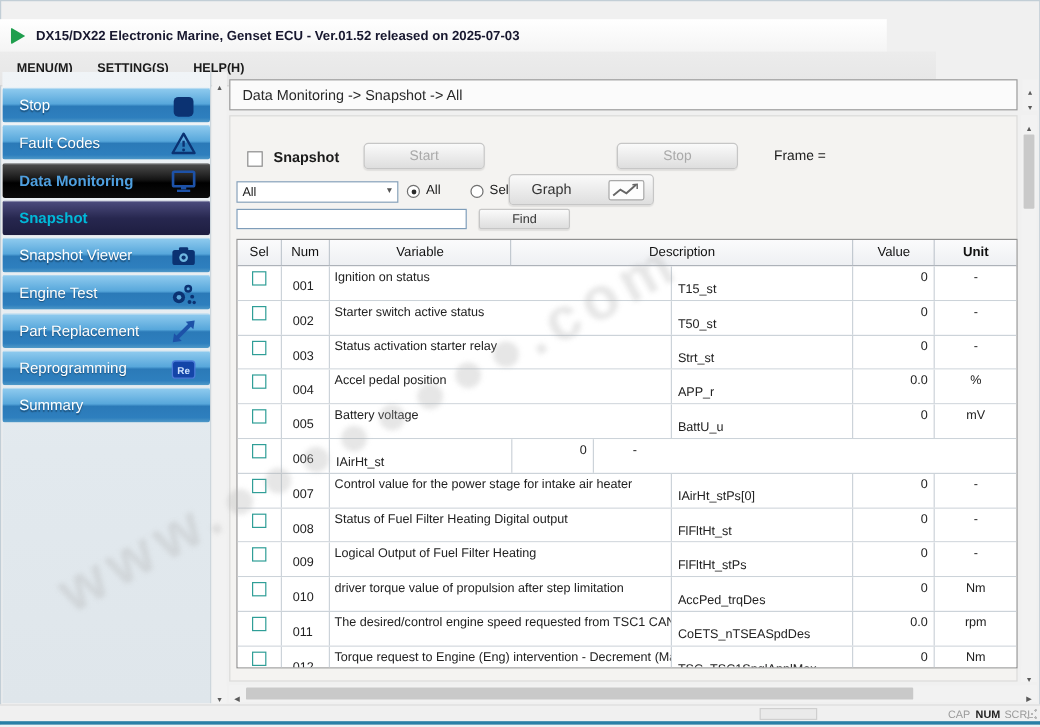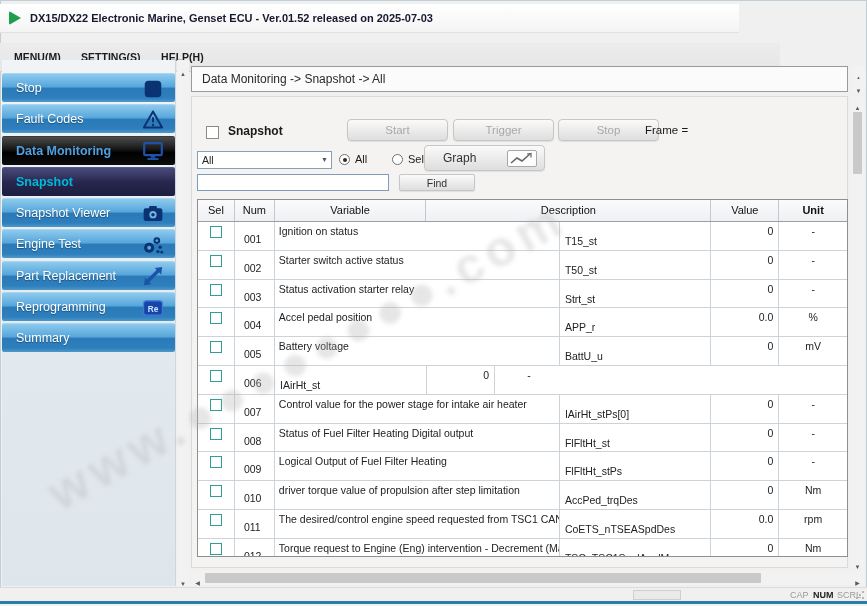--- a/index.html
+++ b/index.html
@@ -3,21 +3,21 @@
 <meta charset="utf-8">
 <style>
   * { margin:0; padding:0; box-sizing:border-box; }
   html,body { background:#ddd; }
   body { font-family:"Liberation Sans", sans-serif; }
   .window {
     position:relative; width:867px; height:606px; background:#f0f0f0;
     overflow:hidden; box-shadow: inset 0 0 0 1px #c2ced6;
   }
   
-  .titlebar { position:absolute; left:0; top:4px; width:739px; height:29px;
+  .titlebar { position:absolute; left:0; top:16px; width:739px; height:29px;
     background:linear-gradient(#ffffff,#f4f4f4); border-bottom:1px solid #e2e2e2; }
   .app-icon { position:absolute; left:9px; top:7px; width:0; height:0;
     border-left:12px solid #1f9e4d; border-top:7px solid transparent; border-bottom:7px solid transparent;
     border-radius:2px; }
   .title-text { position:absolute; left:30px; top:0; line-height:29px;
     font-size:11px; font-weight:700; color:#17172e; }
   
   .menubar { position:absolute; left:0; top:43px; width:780px; height:29px;
     background:linear-gradient(#ececec,#e6e6e6); border-bottom:1px solid #d2d2d2; }
   .menu-grip { position:absolute; left:4px; top:35px; height:17px; width:0;
@@ -48,21 +48,21 @@
     background:#fbfbfb; border:1px solid #9a9a9a; }
   .breadcrumb-text { padding-left:10px; line-height:24px; font-size:12px; color:#2a2a2a; }
   .content-panel { position:absolute; left:191px; top:96px; width:657px; height:472px;
     background:#f4f3f1; border:1px solid #dadada; }
   
   .cb { display:inline-block; width:13px; height:13px; background:#fff; border:1px solid #8a8a8a; }
   .label { position:absolute; color:#1a1a1a; }
   .btn { position:absolute; border:1px solid #c6c6c6; border-radius:4px;
     background:linear-gradient(#fafafa,#dedede); text-align:center; font-size:11.5px;
     color:#333; box-shadow:0 1px 1px rgba(0,0,0,.08); cursor:pointer; }
-  .btn.disabled { color:#a9a9a9;margin-left:44px; }
+  .btn.disabled { color:#a9a9a9; }
   .combo { position:absolute; background:#fff; border:1px solid #86a0b8; font-size:10.5px; color:#222; }
   .combo .chev { position:absolute; right:3px; top:4px; font-size:7px; color:#555; }
   .combo .combo-val { position:absolute; left:4px; top:2px; }
   .radio { position:absolute; width:11px; height:11px; border:1px solid #707070; border-radius:50%; background:#fff; }
   .radio .dot { position:absolute; left:2.5px; top:2.5px; width:4px; height:4px; border-radius:50%; background:#2b2b2b; }
   .input { position:absolute; background:#fff; border:1px solid #7f9db9; }
   .chart-ic { position:absolute; right:7px; top:4px; width:30px; height:17px;
     background:#fdfdfd; border:1px solid #a8a8a8; border-radius:2px; }
   
   .tbl { position:absolute; left:197px; top:199px; width:651px; height:358px;
@@ -197,21 +197,20 @@
     <div class="breadcrumb-text">Data Monitoring -&gt; Snapshot -&gt; All</div>
   </div>
   <div class="sb-btn" style="left:852px; top:66px; width:13px; height:13px;"><span>▲</span></div>
   <div class="sb-btn" style="left:852px; top:79px; width:13px; height:13px;"><span>▼</span></div>
 
   <div class="content-panel"></div>
 
   <span class="cb" style="position:absolute; left:206px; top:126px;"></span>
   <span class="label" style="left:228px; top:124px; font-size:12px; font-weight:700;">Snapshot</span>
   <div class="btn disabled" style="left:303px; top:119px; width:101px; height:22px; line-height:21px;">Start</div>
-  <div class="btn disabled" style="left:409px; top:119px; width:101px; height:22px; line-height:21px;">Trigger</div>
   <div class="btn disabled" style="left:514px; top:119px; width:101px; height:22px; line-height:21px;">Stop</div>
   <span class="label" style="left:645px; top:124px; font-size:11.5px;">Frame =</span>
 
   <div class="combo" style="left:197px; top:151px; width:135px; height:18px;">
     <span class="combo-val">All</span>
     <span class="chev">▼</span>
   </div>
   <span class="radio" style="left:339px; top:154px;">
       <span class="dot"></span>
     </span>

